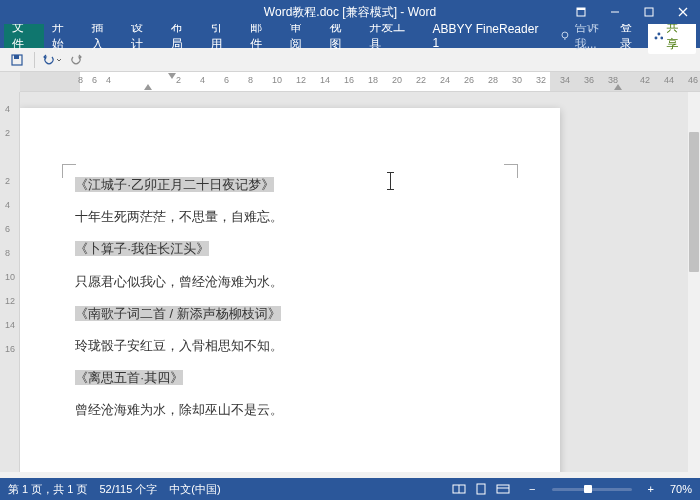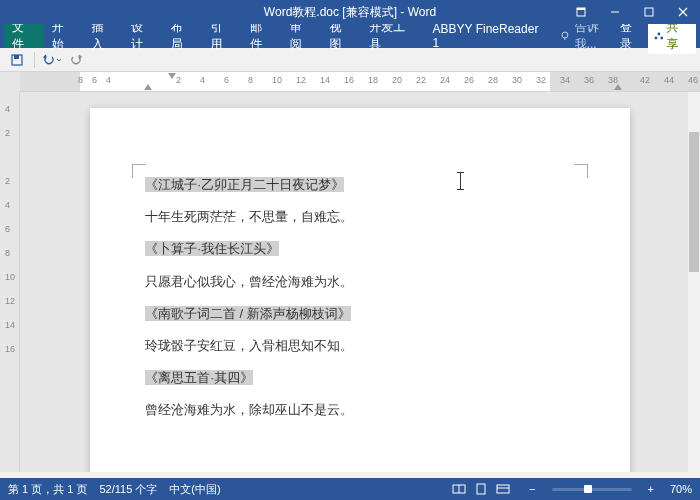--- a/index.html
+++ b/index.html
@@ -22,21 +22,21 @@
 .ruler-bg{background:#e6e6e6;height:20px}
 .ruler{flex:1;position:relative;background:#fff;font-size:9px;color:#888;overflow:hidden}
 .ruler .rn{position:absolute;top:3px}
 .ruler .dark{position:absolute;top:0;height:20px;background:#ddd}
 .ruler .marker{position:absolute;width:0;height:0}
 .ruler .marker.top{border-left:4px solid transparent;border-right:4px solid transparent;border-top:6px solid #999;top:1px}
 .ruler .marker.bot{border-left:4px solid transparent;border-right:4px solid transparent;border-bottom:6px solid #999;bottom:1px}
 .doc-area{height:380px;display:flex;background:#e6e6e6;position:relative}
 .vruler{width:20px;background:#e6e6e6;border-right:1px solid #d4d4d4;position:relative}
 .vruler .vn{position:absolute;left:5px;font-size:9px;color:#888}
-.page-wrap{flex:1;overflow:auto;display:flex;justify-content:center;padding-top:16px}
+.page-wrap{flex:1;overflow:auto;display:flex;justify-content:flex-start;padding-top:16px}
 .page{width:540px;min-height:700px;background:#fff;box-shadow:0 2px 8px rgba(0,0,0,.2);position:relative;padding:68px 50px 50px 55px}
 .page .corner{position:absolute;width:14px;height:14px}
 .page .corner.tl{top:56px;left:42px;border-left:1px solid #aaa;border-top:1px solid #aaa}
 .page .corner.tr{top:56px;right:42px;border-right:1px solid #aaa;border-top:1px solid #aaa}
 .page p{font-size:13px;line-height:1.4;margin-bottom:14px;color:#333}
 .page .hl{background:#d0d0d0}
 .cursor{position:absolute;top:64px;left:370px;width:1px;height:18px;background:#333}
 .cursor::before{content:"";position:absolute;top:0;left:-3px;width:7px;height:1px;background:#333}
 .cursor::after{content:"";position:absolute;bottom:0;left:-3px;width:7px;height:1px;background:#333}
 .scrollbar-v{position:absolute;right:0;top:0;width:12px;height:100%;background:#f1f1f1}

